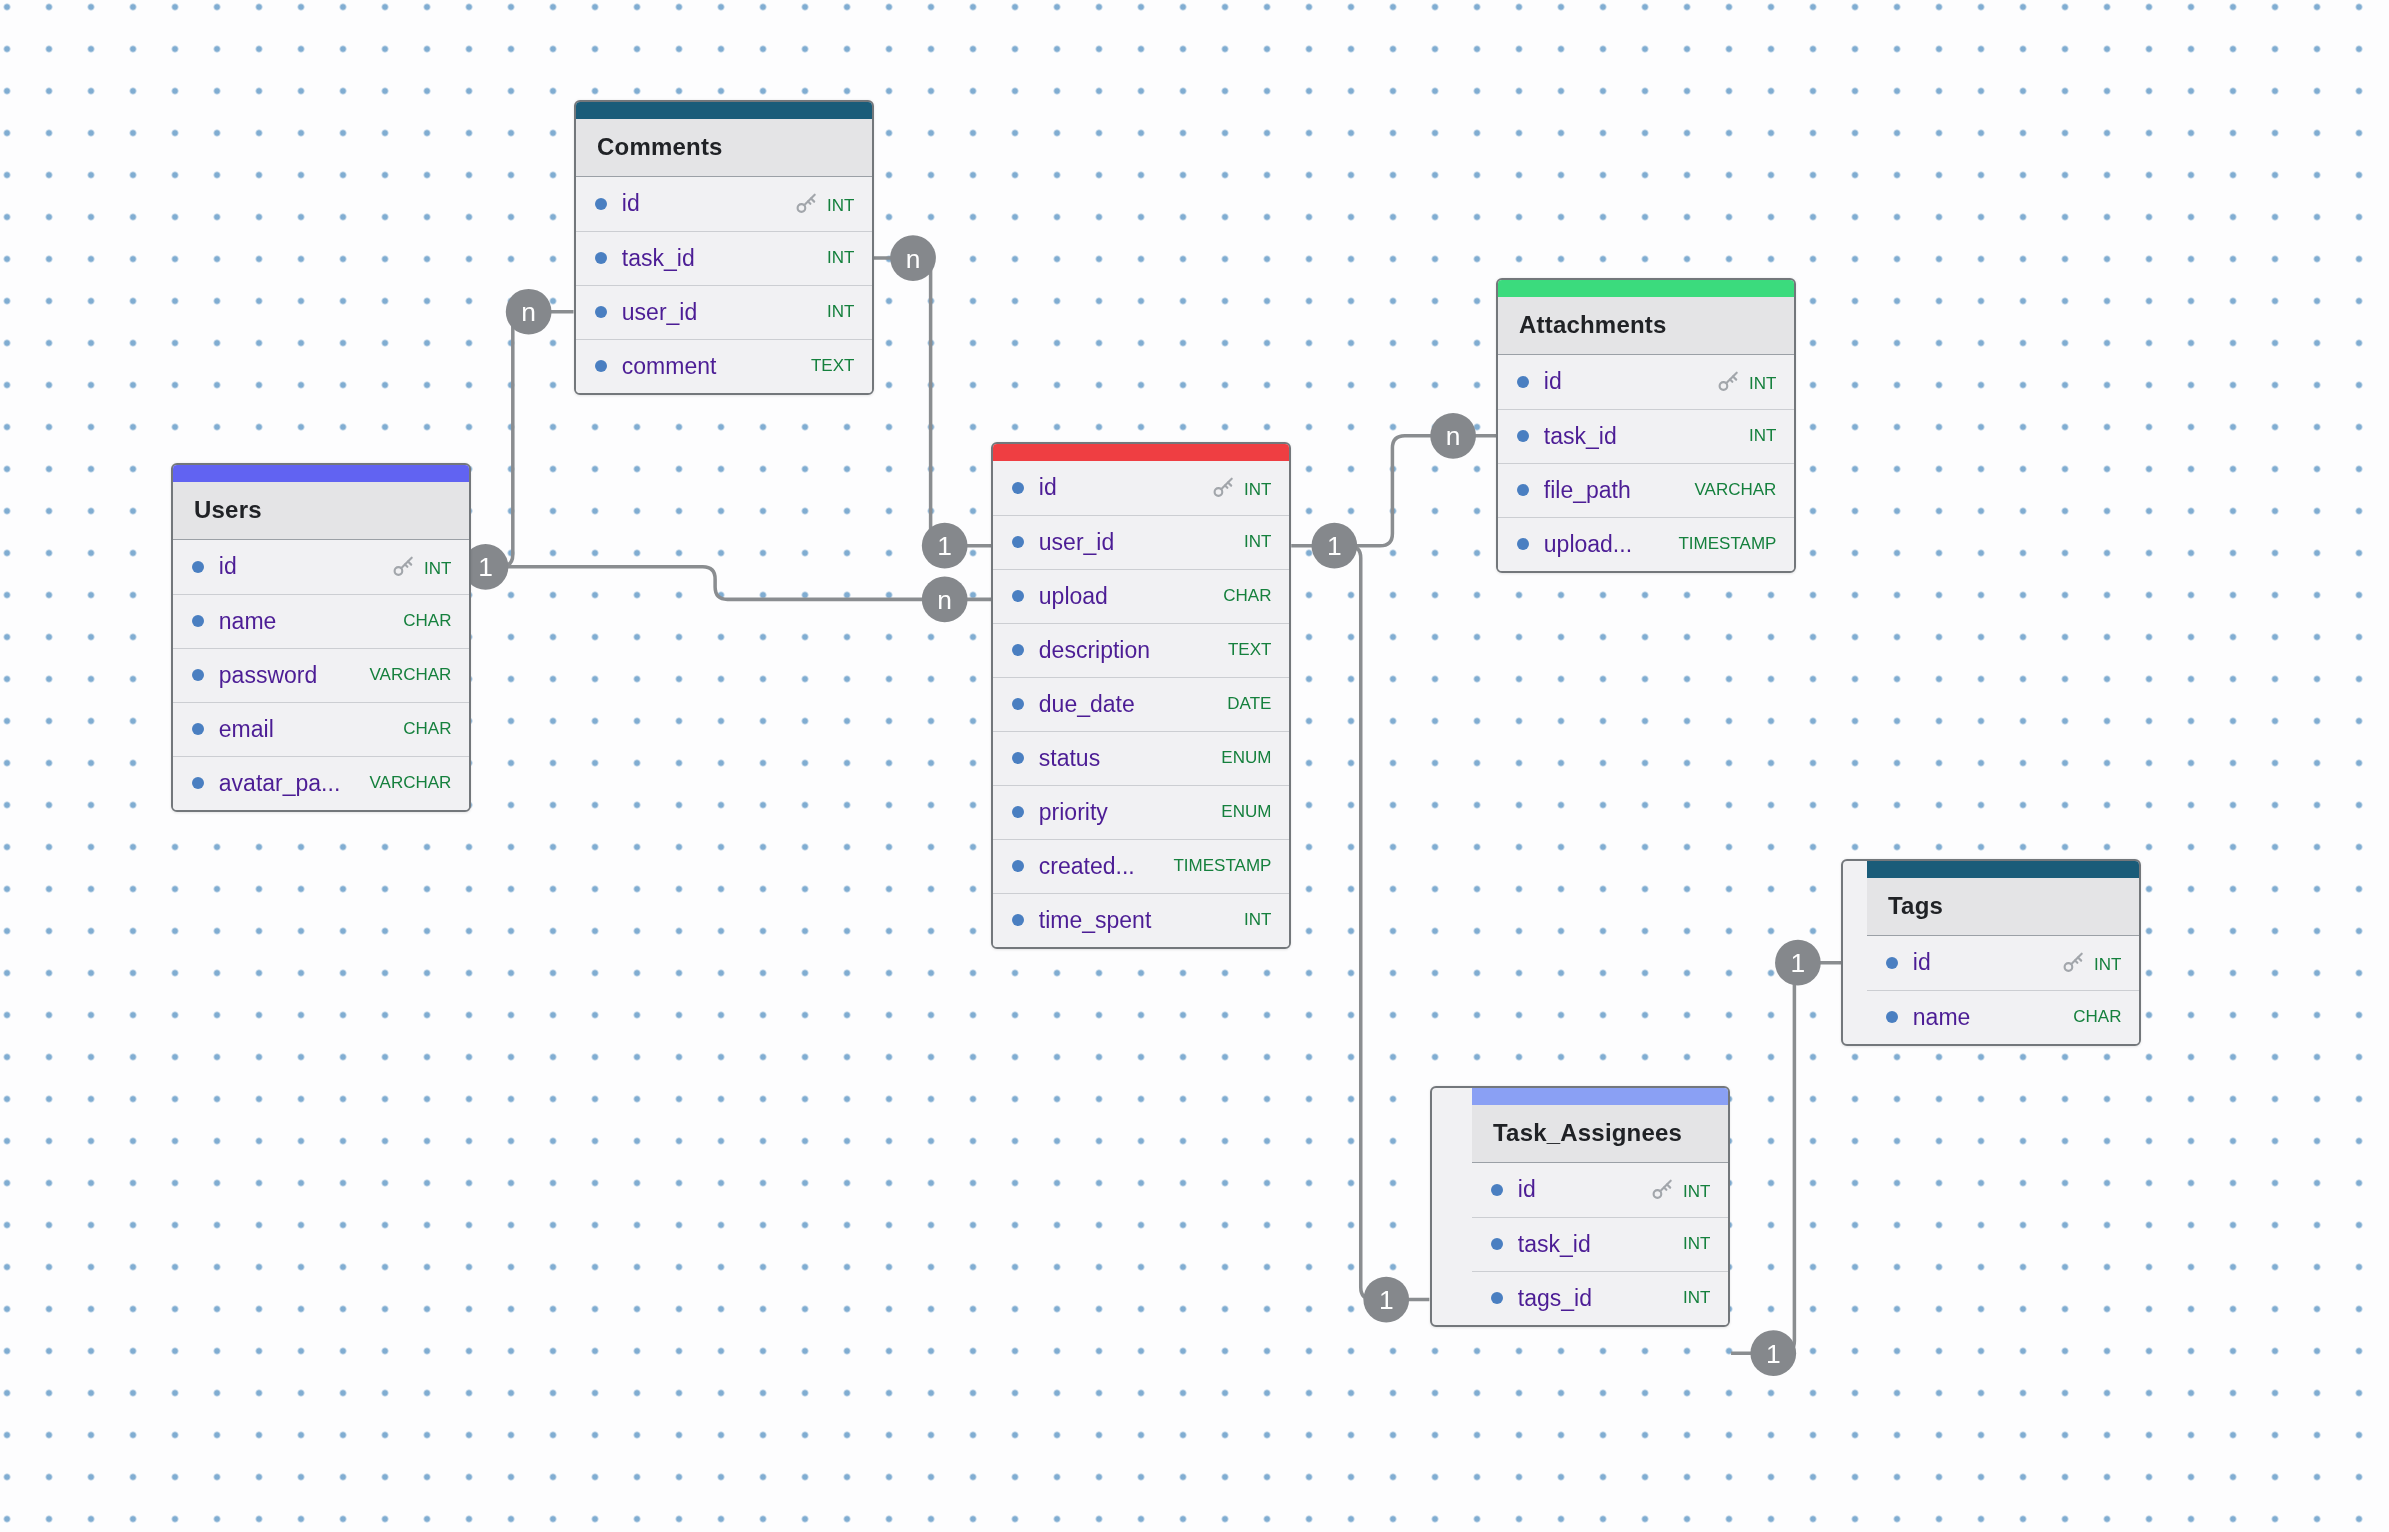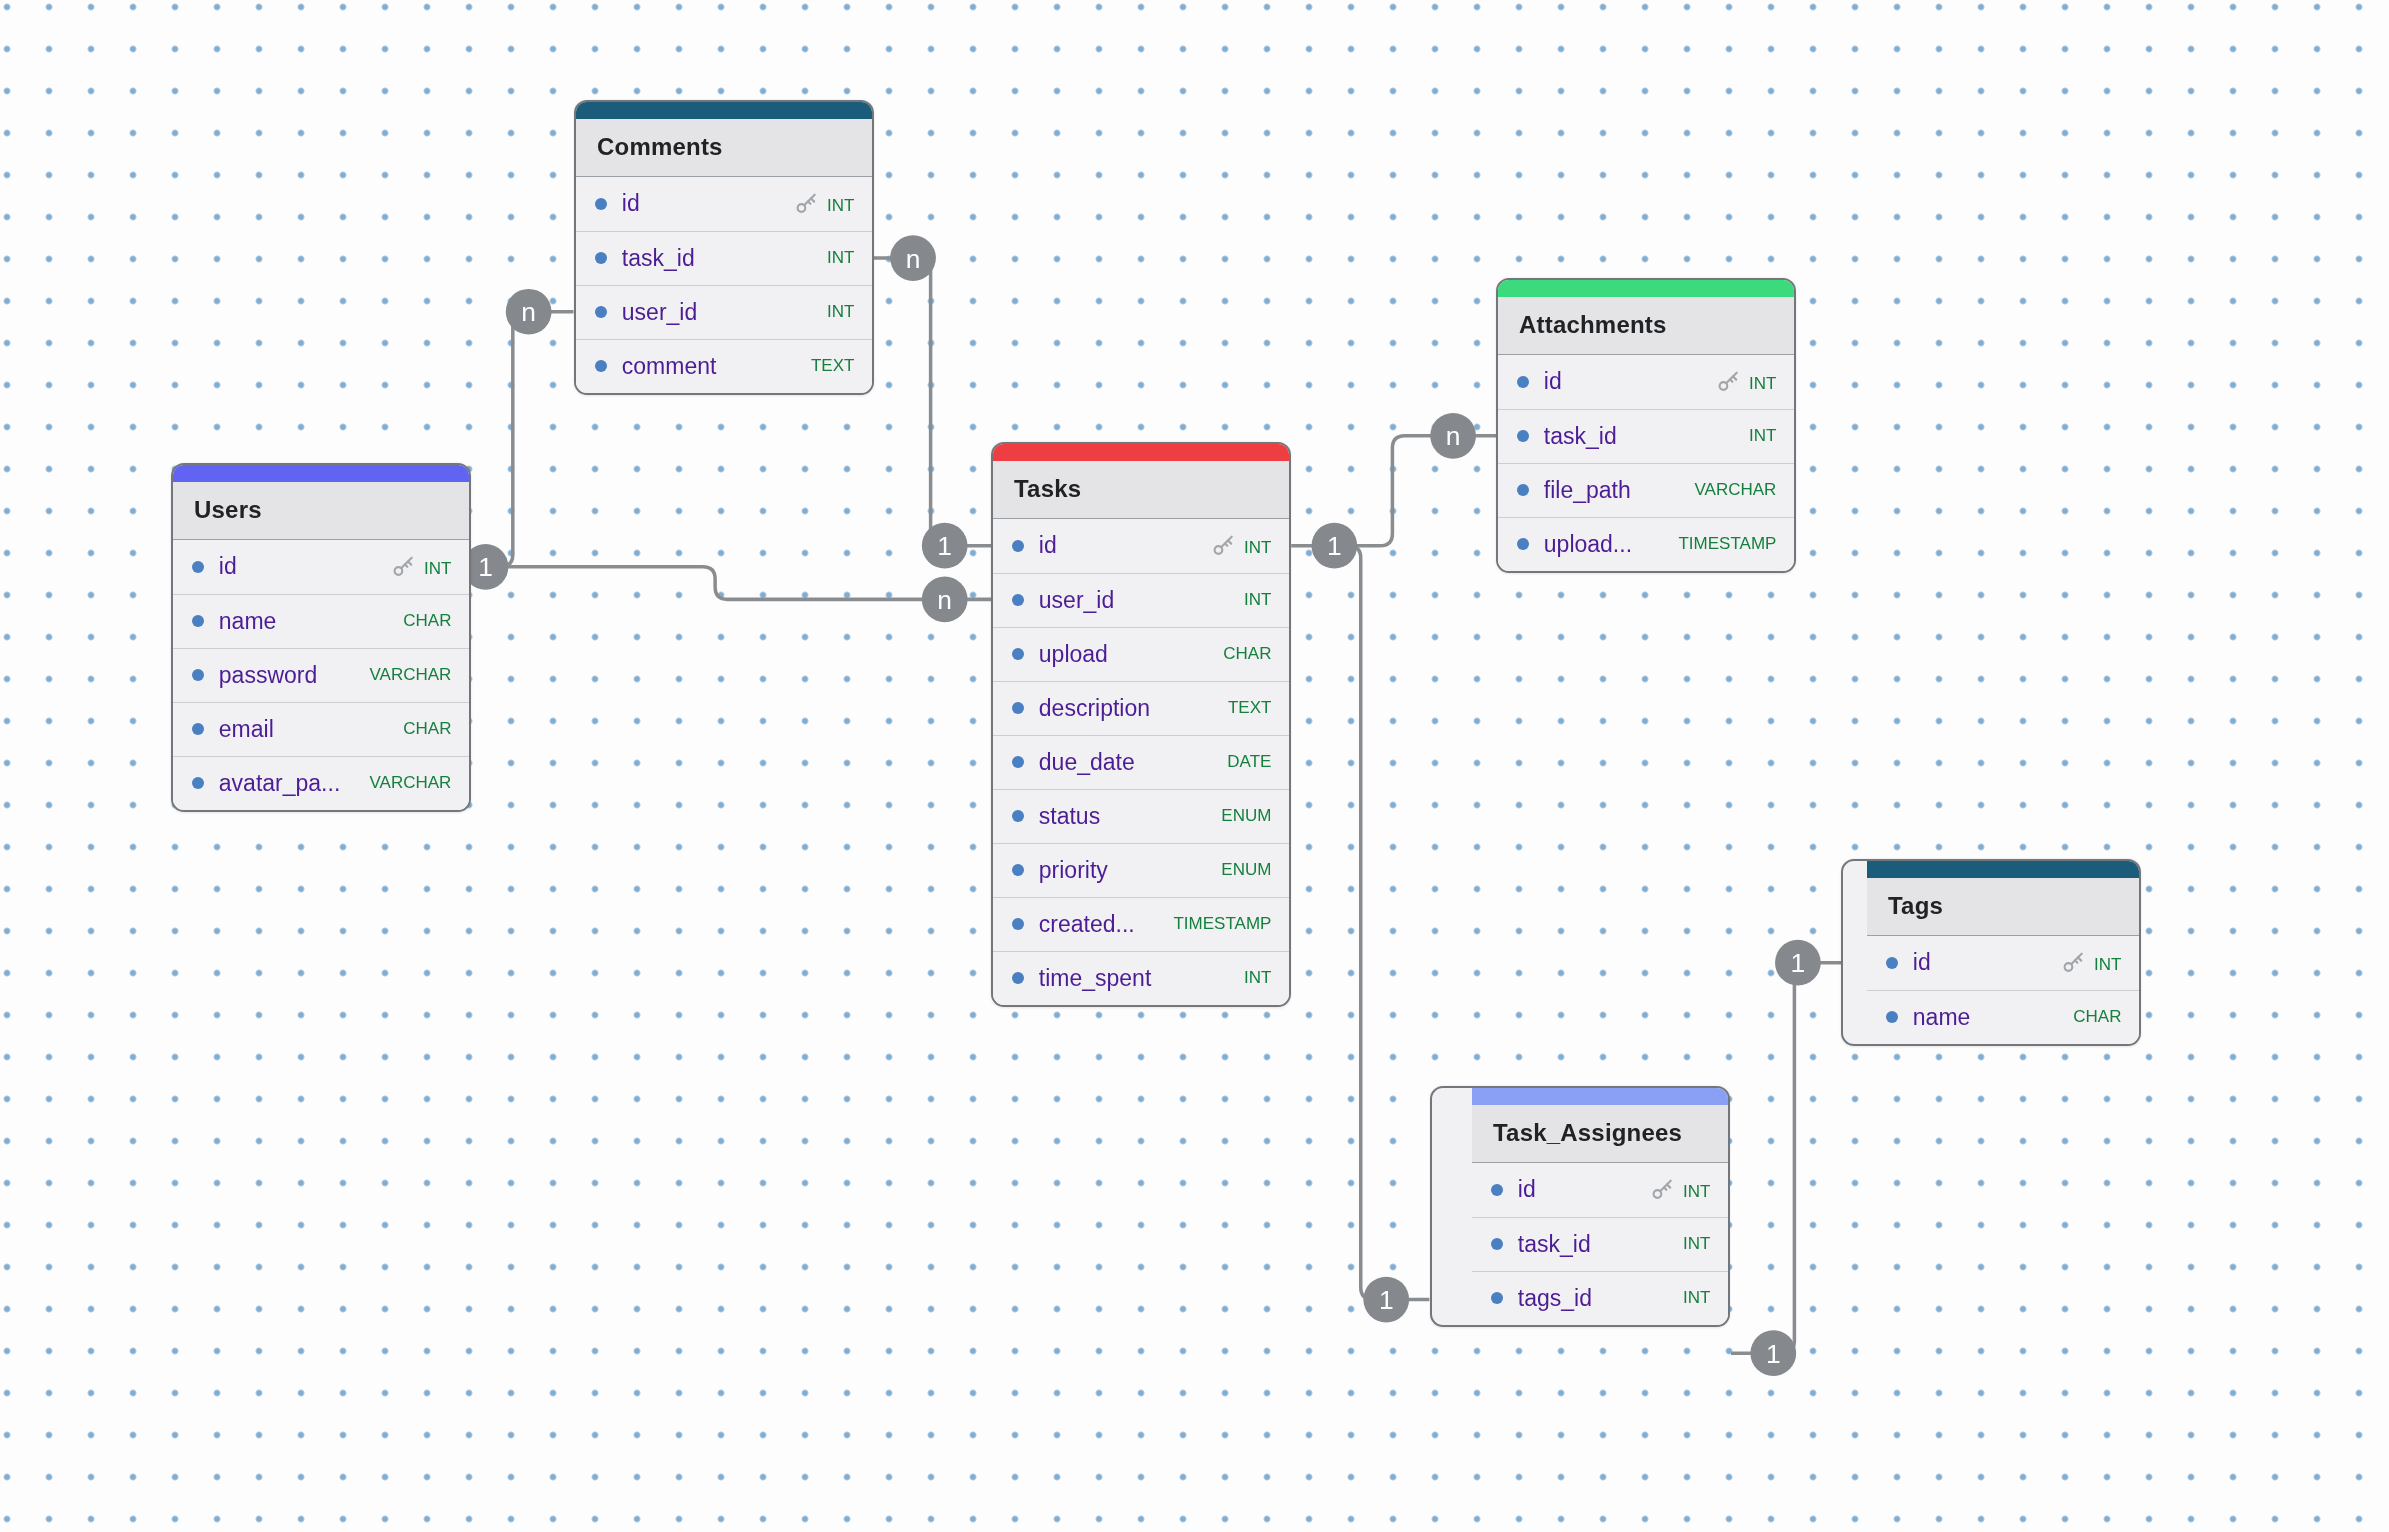--- a/index.html
+++ b/index.html
@@ -9,21 +9,21 @@
     background-color:#fdfdfe;
     background-image:radial-gradient(4px circle at 7px 7px, rgba(96,152,198,.8) 55%, rgba(96,152,198,0) 100%);
     background-size:42px 42px;
   }
   #wires{position:absolute;left:0;top:0;z-index:1;}
   .wire{stroke:#8a8d90;stroke-width:4px;fill:none;}
   .badge circle{fill:#85888c;}
   .badge text{fill:#ffffff;font-size:30px;font-family:"Liberation Sans",sans-serif;text-anchor:middle;}
   .table{
     position:absolute;z-index:2;width:300px;box-sizing:border-box;
-    border:2.6px solid #73777b;border-radius:13px;overflow:hidden;
+    border:2.6px solid #73777b;border-radius:6px;overflow:hidden;
     background:#f1f1f3;box-shadow:0 0.9px 2.6px rgba(0,0,0,.10);
   }
   .accent-bar{height:16.7px;width:100%;}
   .tbl-head{
     height:58px;display:flex;align-items:center;padding:0 21px;
     background:#e4e4e6;border-bottom:1.8px solid #9ba0a6;box-sizing:border-box;
   }
   .tbl-title{font-size:24px;font-weight:700;color:#202226;letter-spacing:0.2px;}
   .row{
     height:54px;display:flex;align-items:center;box-sizing:border-box;
@@ -184,23 +184,20 @@
       <span class="dot"></span>
       <span class="fname">avatar_pa...</span>
       <span class="ftype">
           <span>VARCHAR</span>
         </span>
     </div>
   </div>
 
   <div class="table" style="left:991px;top:442px;">
     <div class="accent-bar" style="background: rgb(239, 62, 66);"></div>
-    <div class="tbl-head">
-      <span class="tbl-title">Tasks</span>
-    </div>
     <div class="row">
       <span class="dot"></span>
       <span class="fname">id</span>
       <span class="ftype">
           <svg class="key-icon" viewBox="0 0 24 24">
             <g fill="none" stroke="currentColor" stroke-width="2" stroke-linecap="round">
               <circle cx="7" cy="16" r="3.6"></circle>
               <path d="M9.8 13.2 L19.5 3.5"></path>
               <path d="M16 7 l3 3"></path>
               <path d="M13.2 9.8 l2.2 2.2"></path>

